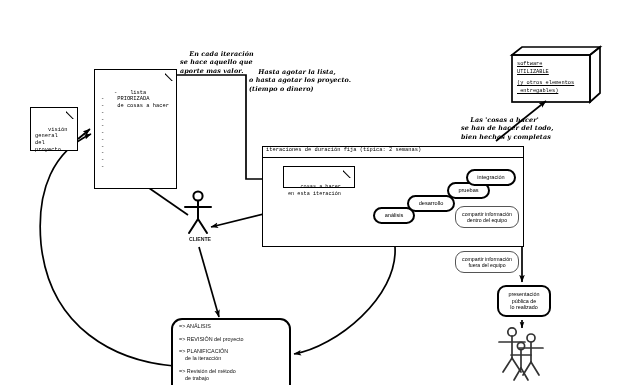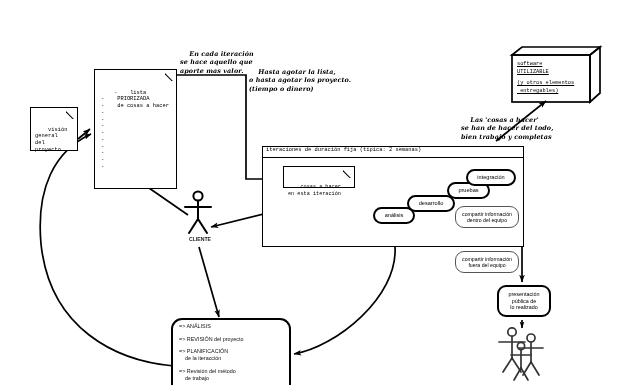--- a/index.html
+++ b/index.html
@@ -106,21 +106,21 @@
 
   <div class="abs annot right" style="left:243px;top:30px;width:123px;white-space:pre;text-align:left;">
     <span>Hasta agotar la lista,
 o hasta agotar los proyecto.
 (tiempo o dinero)</span>
   </div>
 
   <div class="abs annot" style="left:455px;top:78px;width:110px;white-space:pre;">
     <span>Las 'cosas a hacer'
 se han de hacer del todo,
-bien trabajo y completas</span>
+bien hechas y completas</span>
   </div>
 
   <div class="abs" style="left:502px;top:16px;width:92px;height:58px;">
     <svg width="100" height="66">
 
       <path class="ln" d="M4,10 L14,2 L92,2 L82,10 Z" fill="#fff"></path>
 
       <path class="ln" d="M82,10 L92,2 L92,48 L82,57 Z" fill="#fff"></path>
 
       <rect class="ln" x="4" y="10" width="78" height="47" fill="#fff"></rect>

